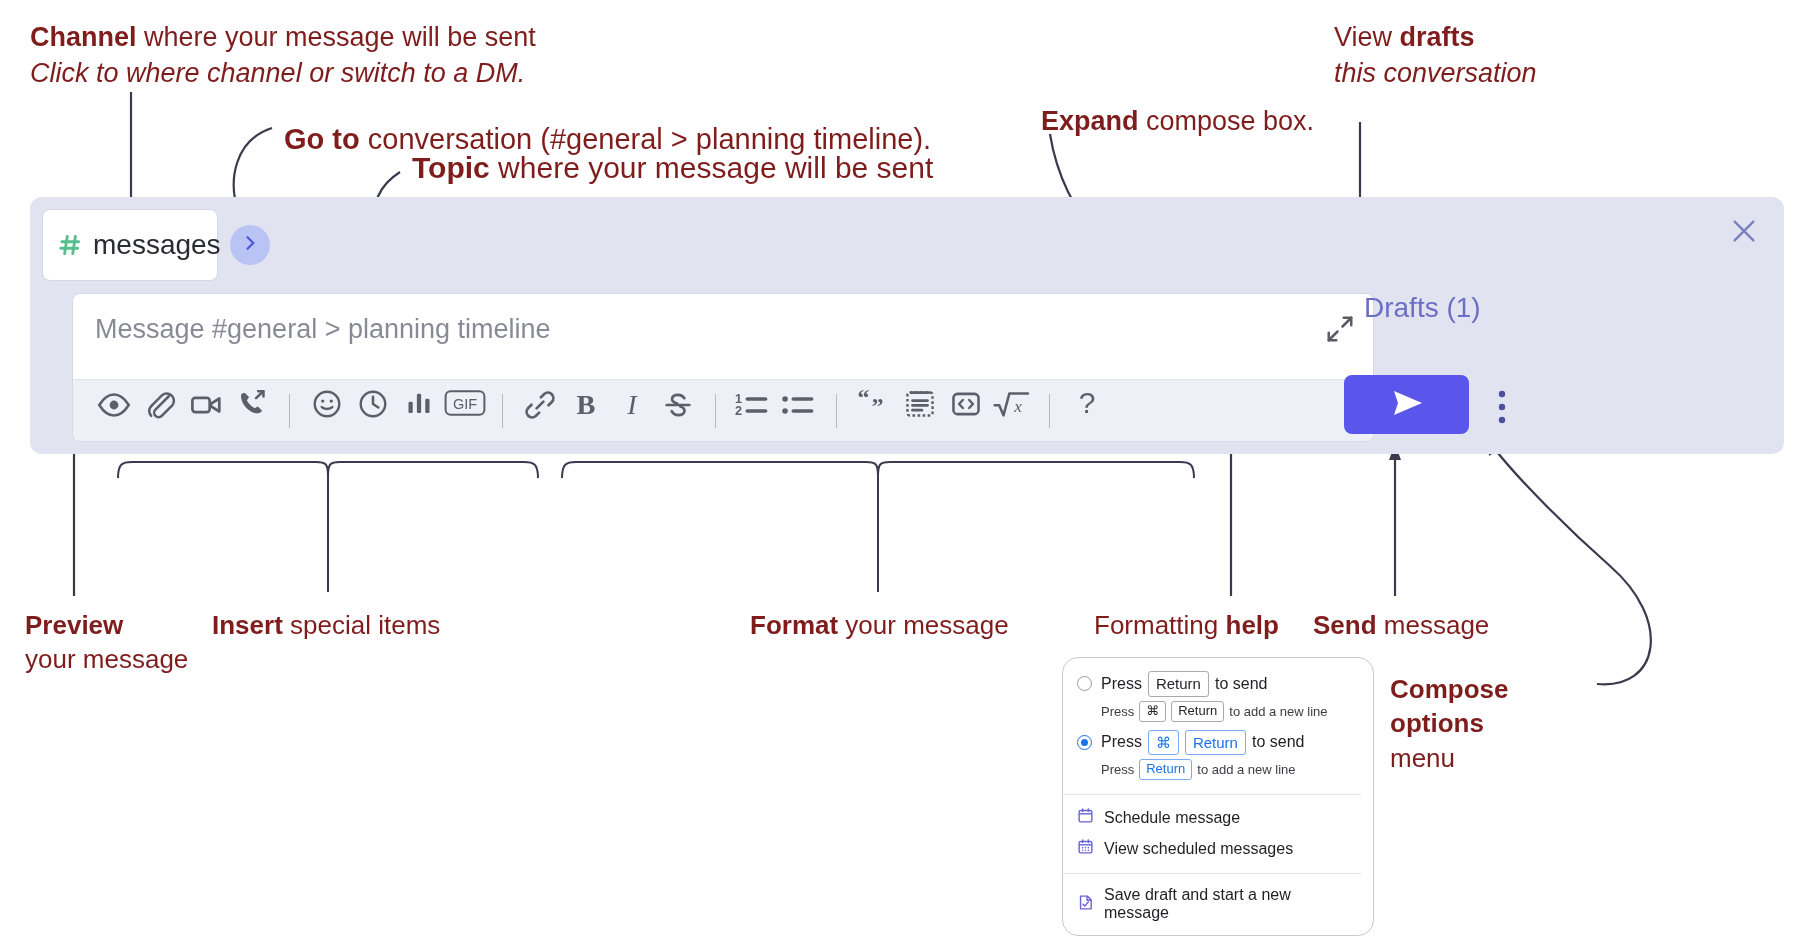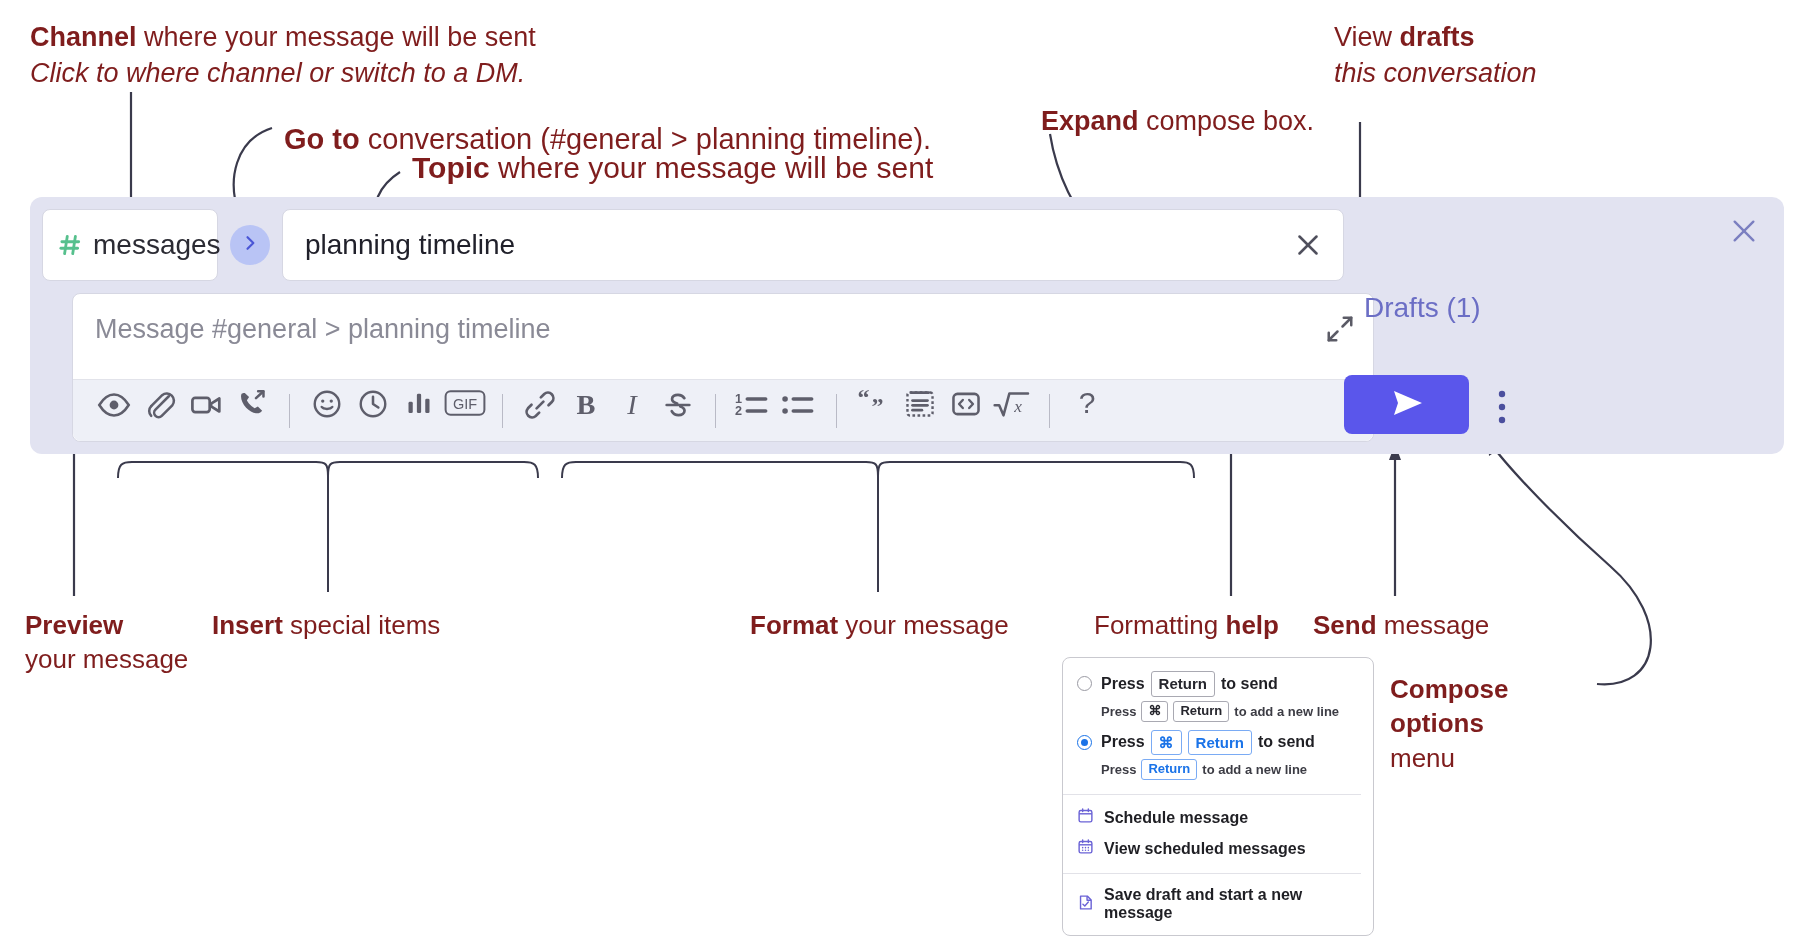--- a/index.html
+++ b/index.html
@@ -110,24 +110,23 @@
     width: 125px; height: 59px; border-radius: 8px;
     background: #5a56eb; border: none; cursor: pointer;
     display: flex; align-items: center; justify-content: center;
   }
   .kebab { position: absolute; left: 146px; top: 190px; width: 24px; height: 40px; cursor: pointer; }
 
   
   .menu {
     position: absolute; left: 1062px; top: 657px;
     width: 312px; background: #ffffff;
-    border: 1px solid #c9c9cf; border-radius: 8px;
+    border: 1px solid #c9c9cf; border-radius: 16px;
     padding: 10px 12px 8px 0;
     font-size: 15px;
-    font-weight: bold;
   }
   .opt-row { display: flex; align-items: center; gap: 9px; padding: 3px 14px; cursor: pointer; }
   .radio { width: 15px; height: 15px; border-radius: 50%; border: 1.6px solid #9a9aa3; flex: 0 0 auto; position: relative; background: #fff; }
   .radio.on { border-color: #1a73e8; }
   .radio.on::after { content: ""; position: absolute; left: 3px; top: 3px; width: 7px; height: 7px; border-radius: 50%; background: #1a73e8; }
   .opt-main { font-size: 16px; color: #1f1f24; display: flex; align-items: center; gap: 6px; }
   .opt-sub { font-size: 13px; color: #3c3c44; display: flex; align-items: center; gap: 5px; padding: 1px 14px 5px 38px; }
   .kbd { display: inline-block; border: 1px solid #a9a9b2; border-radius: 3px; padding: 0px 6px; font-size: 13px; line-height: 1.45; color: #26262d; background: #fff; }
   .opt-main .kbd { font-size: 15px; padding: 1px 7px; }
   .kbd.blue { border-color: #7aabf4; color: #1a73e8; }
@@ -254,31 +253,20 @@
         </div>
 
         <div class="goto-btn">
           <span>
             <svg width="20" height="20" viewBox="0 0 24 24">
                 <path d="M9 5 L16 12 L9 19" fill="none" stroke="#4a56d6" stroke-width="2.6" stroke-linecap="round" stroke-linejoin="round"></path>
               </svg>
           </span>
         </div>
 
-        <div class="topic-field">
-          <span class="topic-value">planning timeline</span>
-          <span class="topic-clear">
-            <svg width="34" height="34" viewBox="0 0 24 24">
-                <g stroke="#4f4f5c" stroke-width="1.8" stroke-linecap="round">
-                  <path d="M6 6 L18 18"></path>
-                  <path d="M18 6 L6 18"></path>
-                </g>
-              </svg>
-          </span>
-        </div>
       </div>
 
       <div class="msg-box">
         <div class="msg-placeholder">Message #general &gt; planning timeline</div>
         <span class="expand-btn">
           <svg width="30" height="30" viewBox="0 0 24 24">
               <g stroke="#5b5b66" stroke-width="2" stroke-linecap="round" stroke-linejoin="round" fill="none">
                 <path d="M14 10 L21 3"></path>
                 <path d="M15 3 L21 3 L21 9"></path>
                 <path d="M10 14 L3 21"></path>

